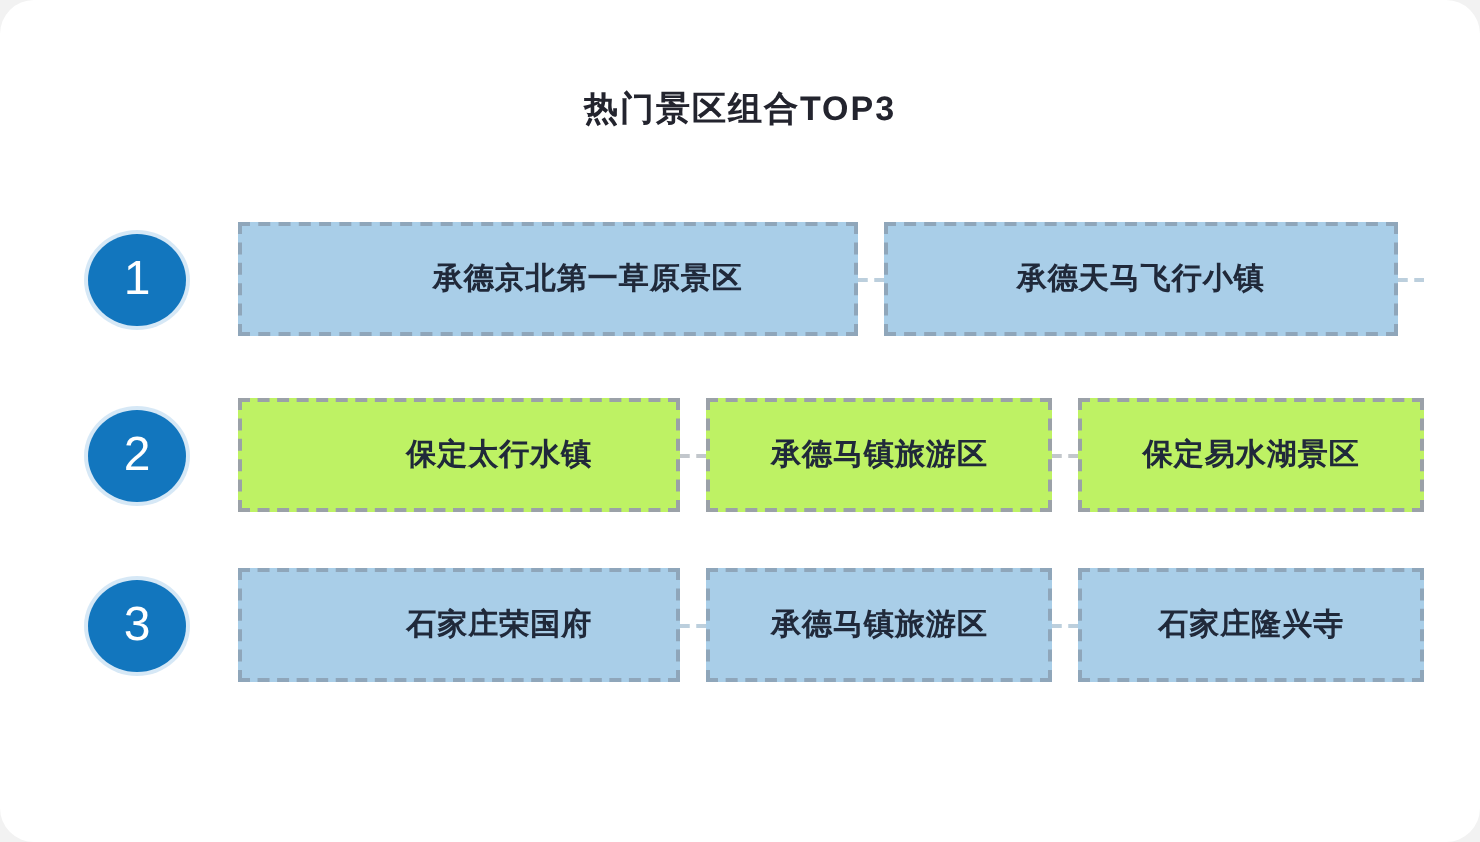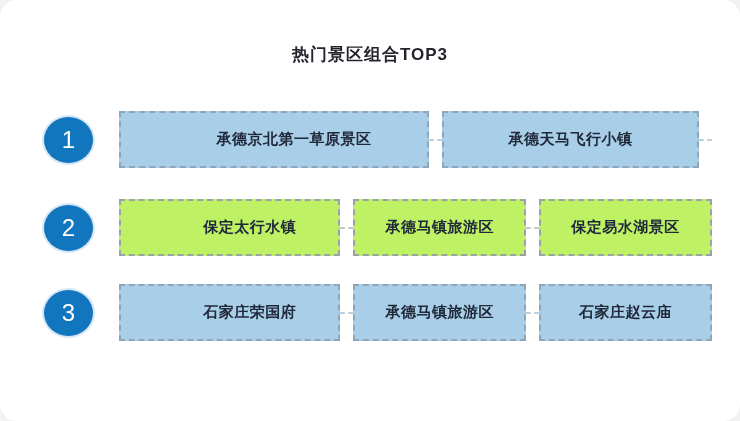--- a/index.html
+++ b/index.html
@@ -77,17 +77,17 @@
     </div>
   </div>
 
   <div class="row row-3 row-filled">
     <div class="rank-circle">3</div>
     <div class="boxes">
       <div class="box first">石家庄荣国府</div>
       <div class="connector"></div>
       <div class="box rest">承德马镇旅游区</div>
       <div class="connector"></div>
-      <div class="box rest">石家庄赵云庙</div>
+      <div class="box rest">石家庄隆兴寺</div>
     </div>
   </div>
 
 </div>
 
 </body></html>

